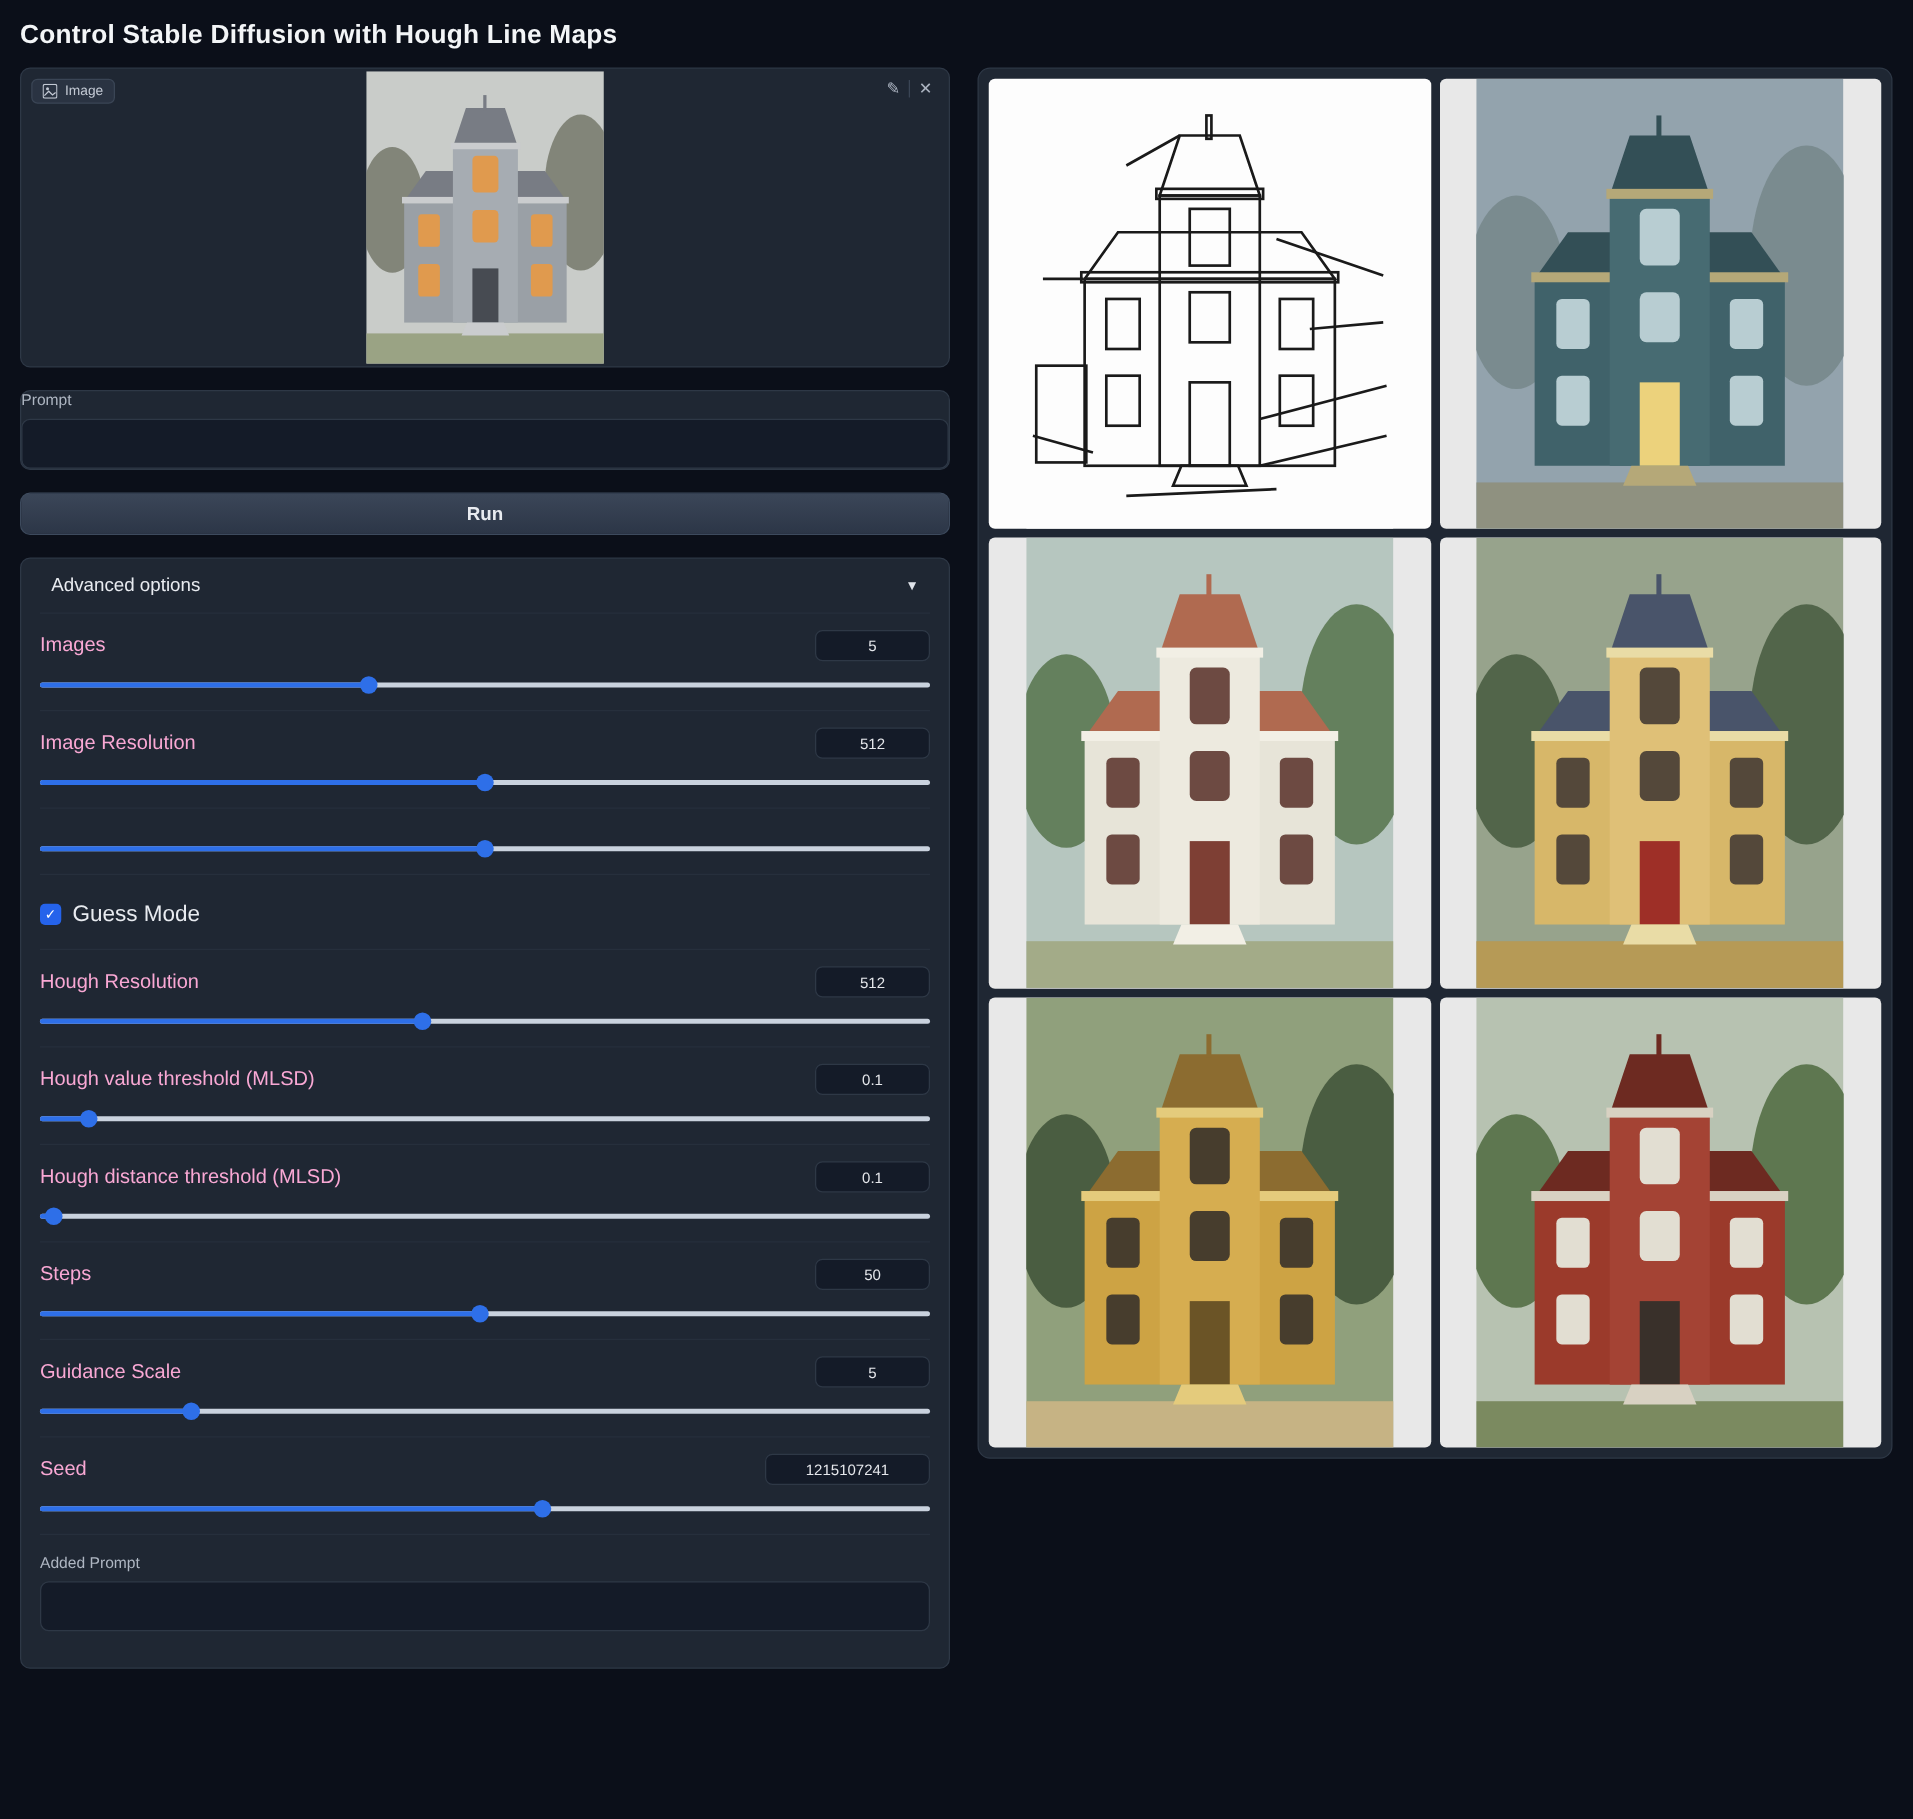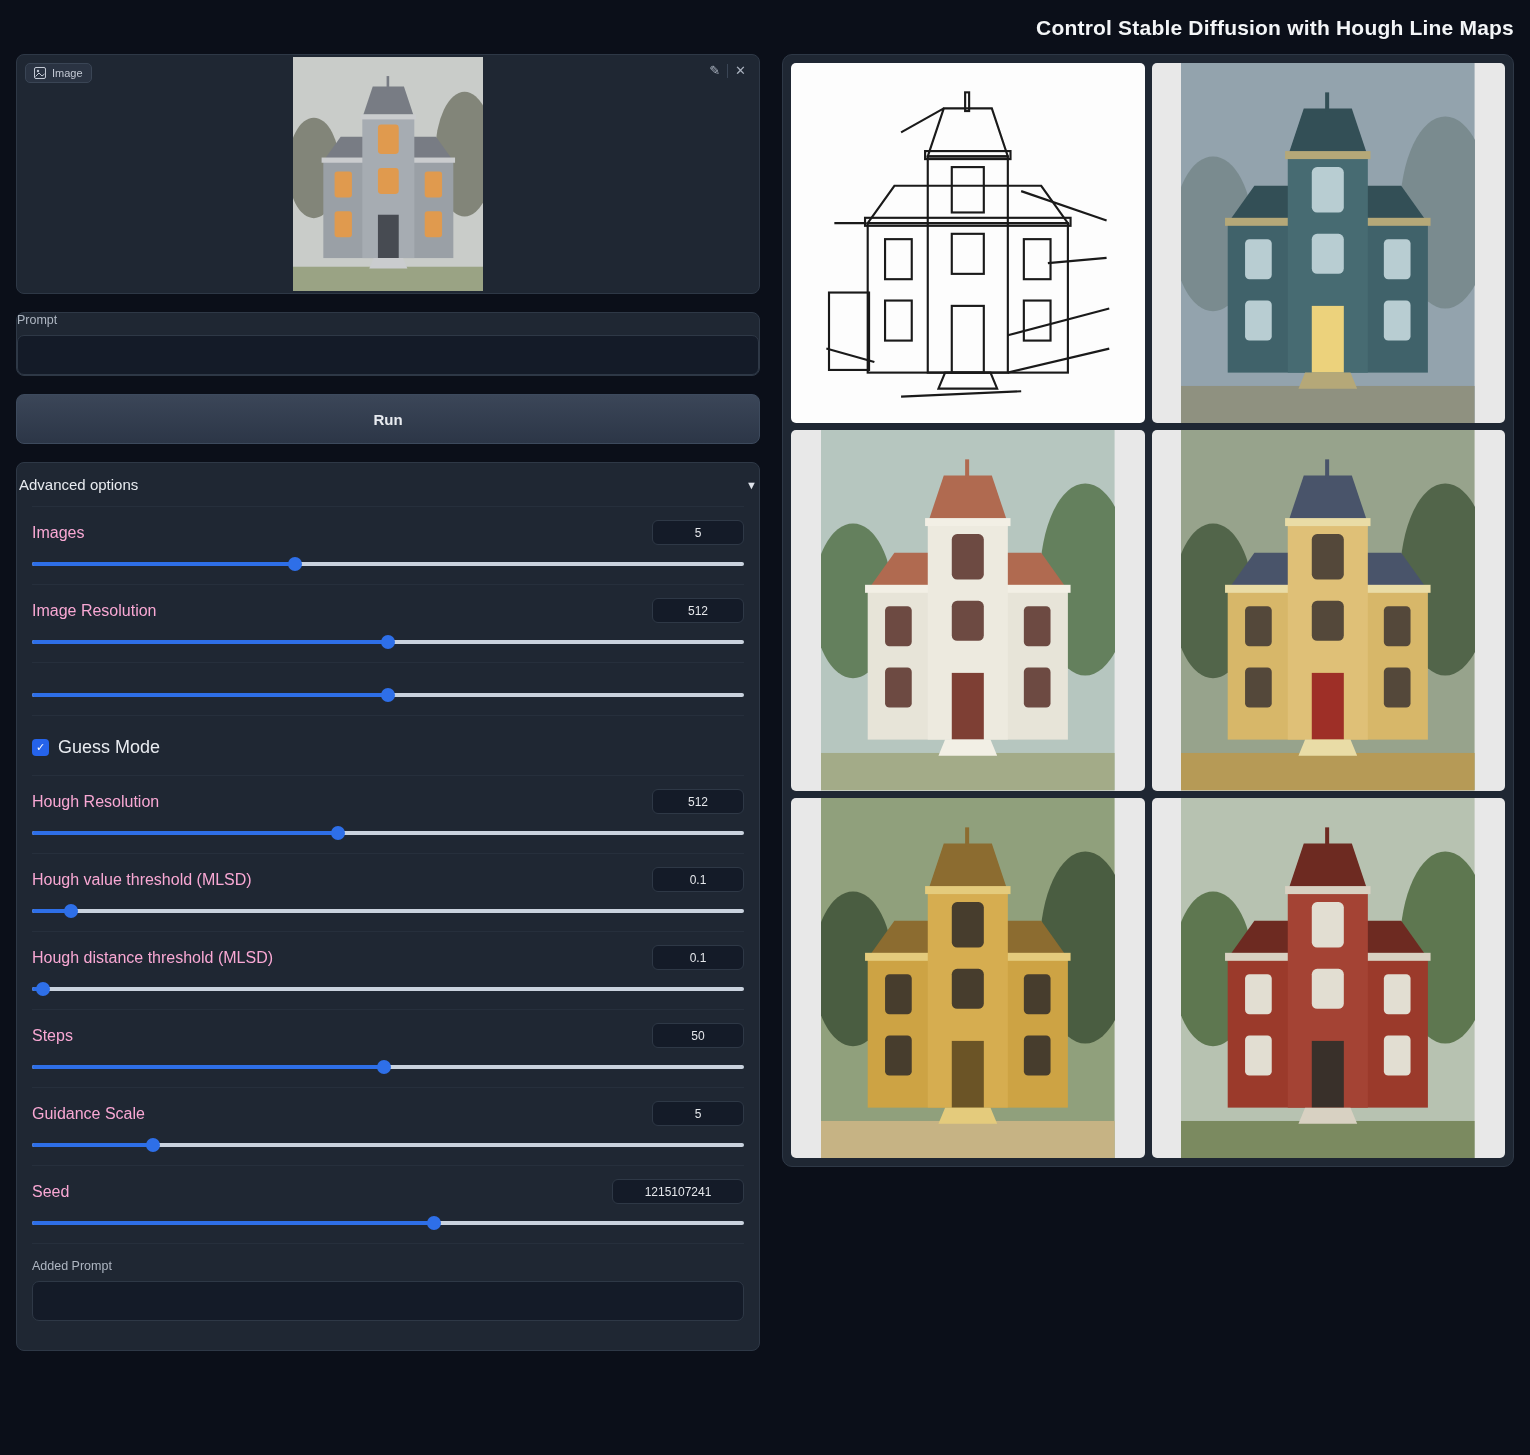--- a/index.html
+++ b/index.html
@@ -1,18 +1,18 @@
 <!DOCTYPE html>
 <html><head>
 <meta charset="utf-8">
 <style>
   html,body{margin:0;padding:0;width:1530px;height:1455px;overflow:hidden;
     background:#0b0f19;font-family:"Liberation Sans",sans-serif;}
   .container{padding:12px 16px;box-sizing:border-box;}
-  h1{font-size:21px;font-weight:700;color:#f3f5f7;margin:4px 0 14px 0;letter-spacing:.2px;text-align:right;}
+  h1{font-size:21px;font-weight:700;color:#f3f5f7;margin:4px 0 14px 0;letter-spacing:.2px;}
   .layout{display:flex;gap:22px;align-items:flex-start;}
   .left{width:744px;flex:none;display:flex;flex-direction:column;gap:18px;}
   .block{background:#1f2733;border:1px solid #2e3846;border-radius:8px;box-sizing:border-box;}
 
   
   .image-block{height:240px;position:relative;overflow:hidden;}
   .badge{position:absolute;top:8px;left:8px;display:flex;gap:6px;align-items:center;
     background:#2a3342;border:1px solid #3a4555;border-radius:5px;padding:3px 8px;
     font-size:11px;color:#c3c9d4;z-index:2;}
   .corner{position:absolute;top:6px;right:8px;display:flex;gap:2px;align-items:center;z-index:2;}
@@ -20,28 +20,28 @@
   .corner .divider{width:1px;height:14px;background:#3a4555;}
   .input-image{position:absolute;inset:2px;display:flex;justify-content:center;}
   .input-image svg{height:100%;}
 
   
   .prompt-block{padding:0;}
   label.small{font-size:12.5px;color:#aeb6c2;display:block;margin-bottom:8px;}
   .textbox{width:100%;height:40px;background:#141b28;border:1px solid #2e3846;border-radius:7px;
     color:#e5e7eb;padding:0 10px;font-size:14px;box-sizing:border-box;outline:none;}
 
-  .run-btn{height:50px;border-radius:8px;border:1px solid #3d4a5d;
+  .run-btn{height:34px;border-radius:8px;border:1px solid #3d4a5d;
     background:linear-gradient(180deg,#3b4658,#2c3647);color:#e8ebf0;font-weight:700;
     font-size:15px;cursor:pointer;width:100%;}
 
   
   .advanced{padding:0;}
   .acc-header{display:flex;justify-content:space-between;align-items:center;
-    padding:13px 2px;color:#e8ebf0;font-size:15px;cursor:pointer;}
+    padding:13px 24px;color:#e8ebf0;font-size:15px;cursor:pointer;}
   .arrow{font-size:11px;color:#dfe3ea;}
   .acc-body{padding:0 15px 14px;}
   .ctrl{border-top:1px solid #262f3c;padding:13px 0 7px;}
   .slider-head{display:flex;justify-content:space-between;align-items:center;}
   .slider-label{font-size:16px;color:#f9a8d4;}
   .numbox{min-width:70px;height:23px;background:#141b28;border:1px solid #2e3846;border-radius:6px;
     color:#e5e7eb;font-size:12px;display:flex;align-items:center;justify-content:center;padding:0 10px;}
   .numbox.wide{min-width:110px;}
   .slider{position:relative;height:14px;margin:12px 0 6px;}
   .track{position:absolute;top:5px;left:0;right:0;height:4px;border-radius:3px;background:#c9d2de;}

